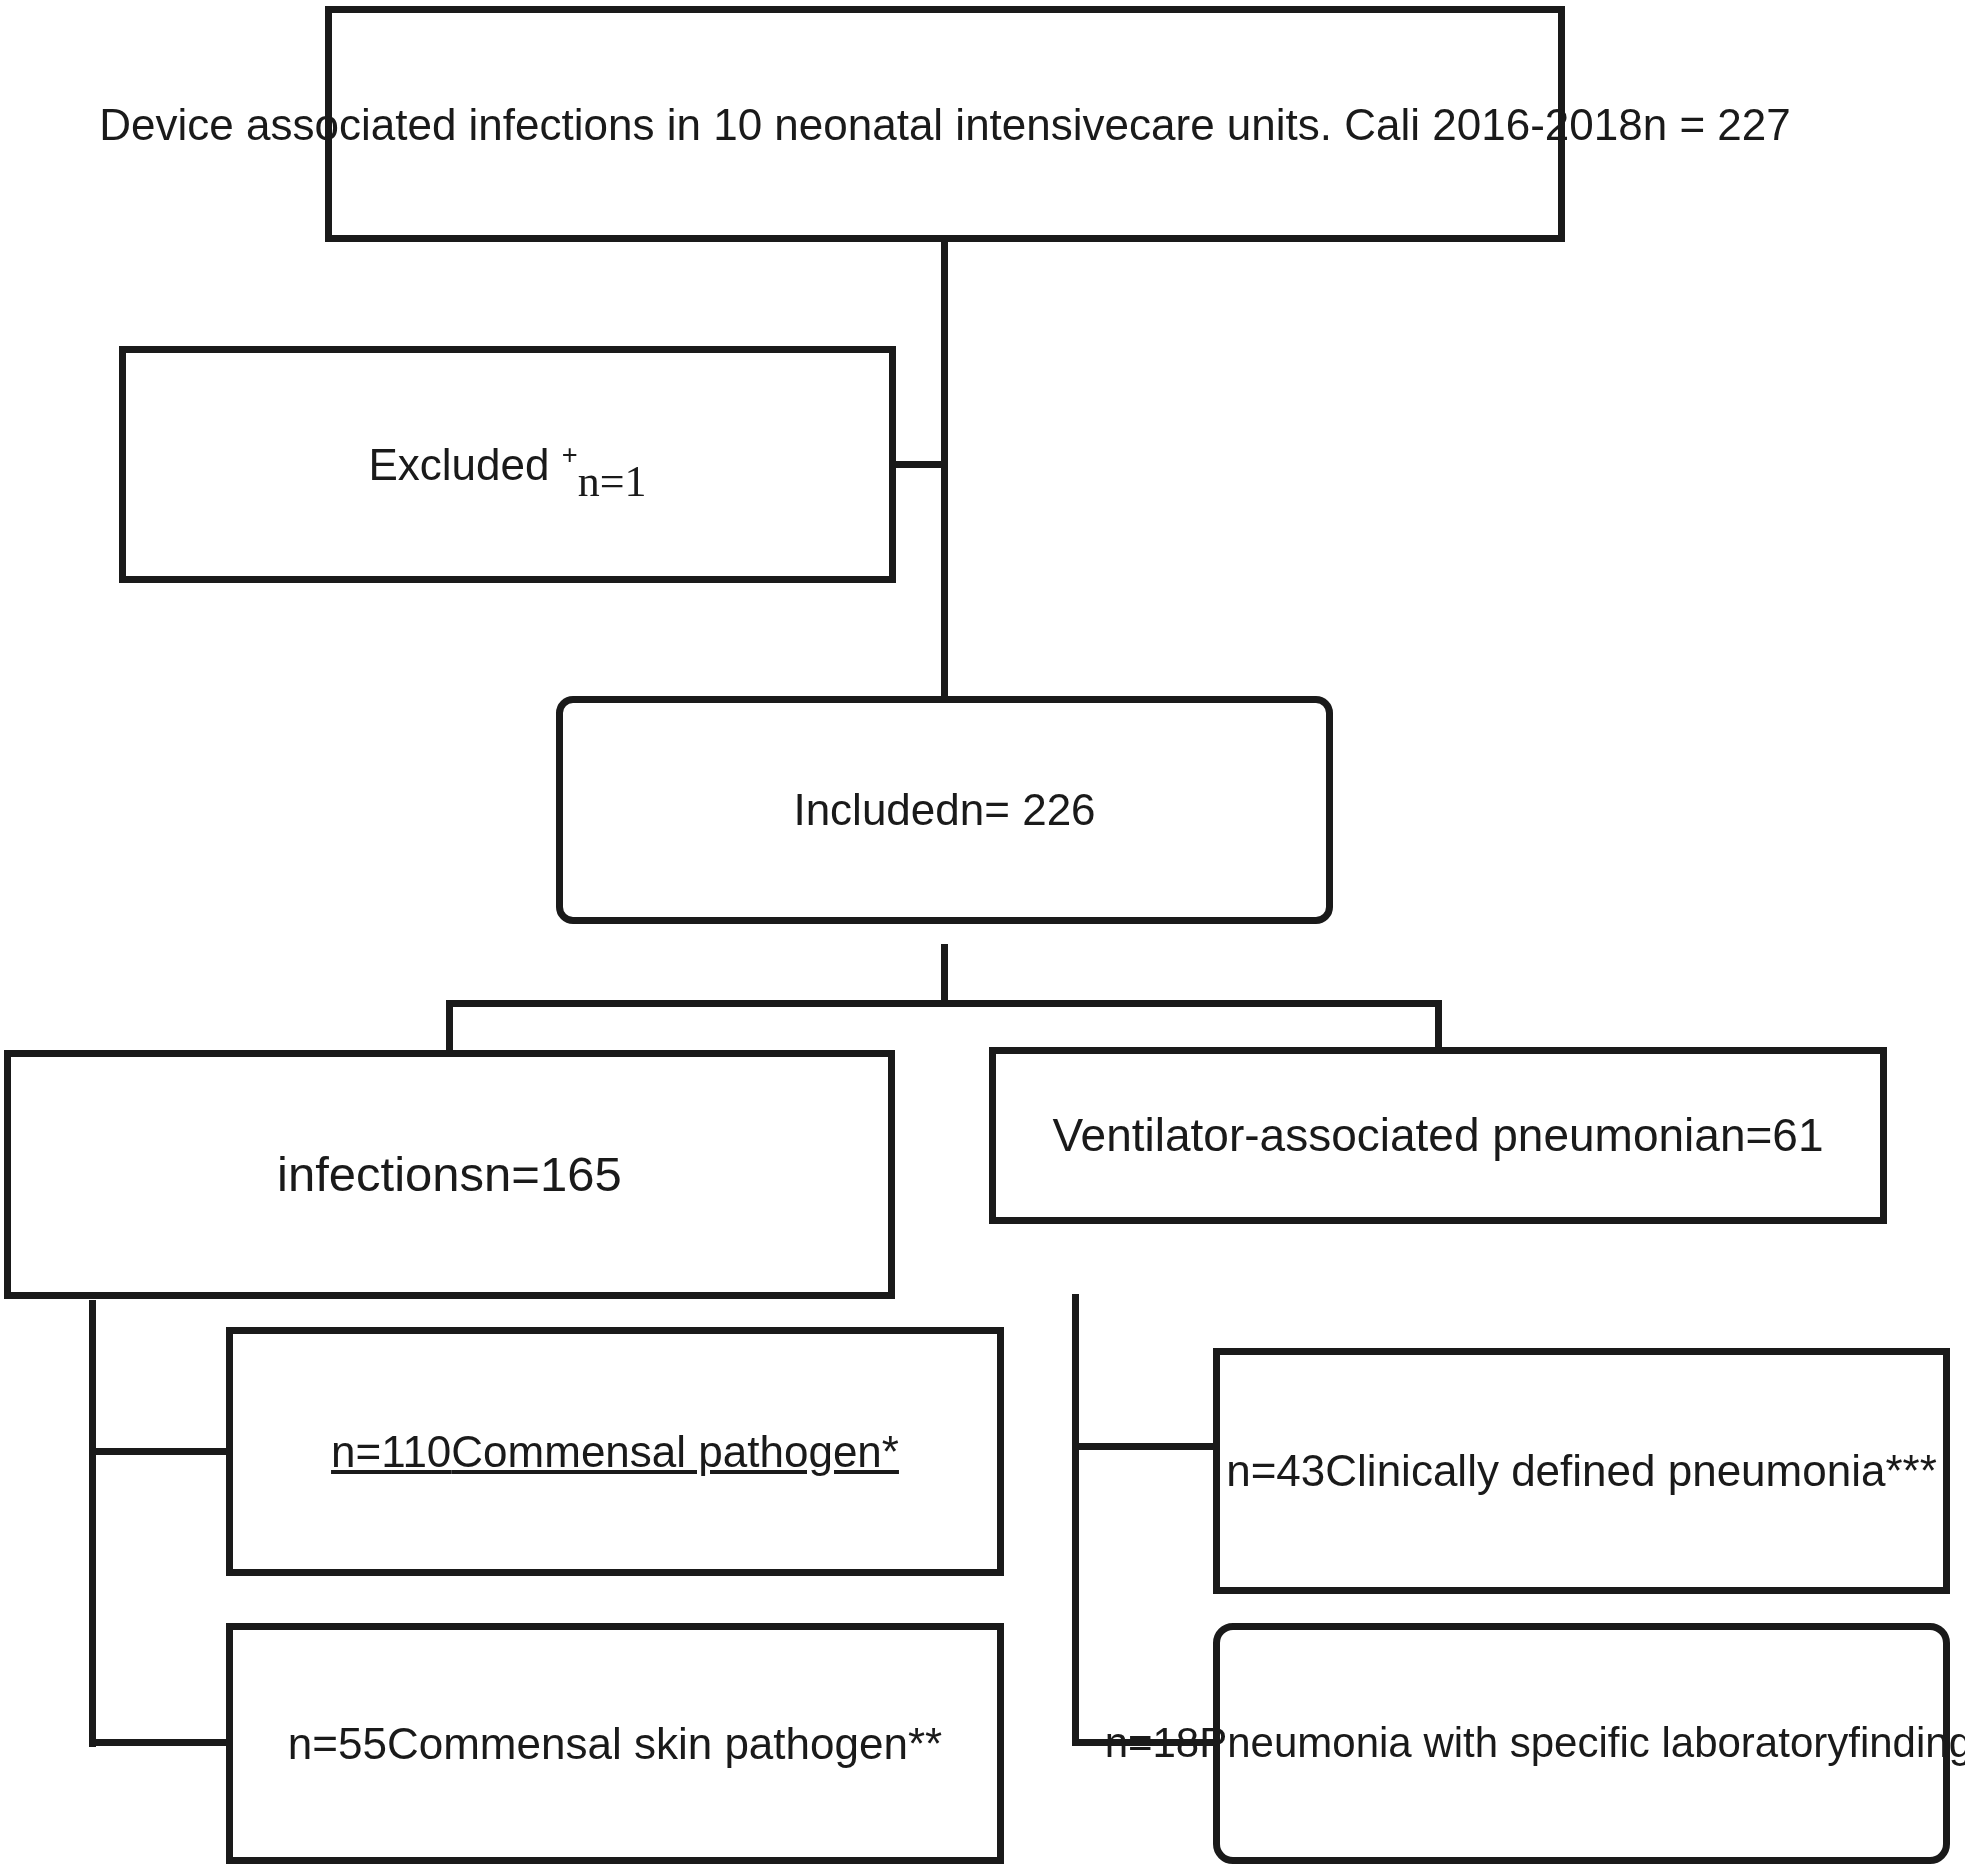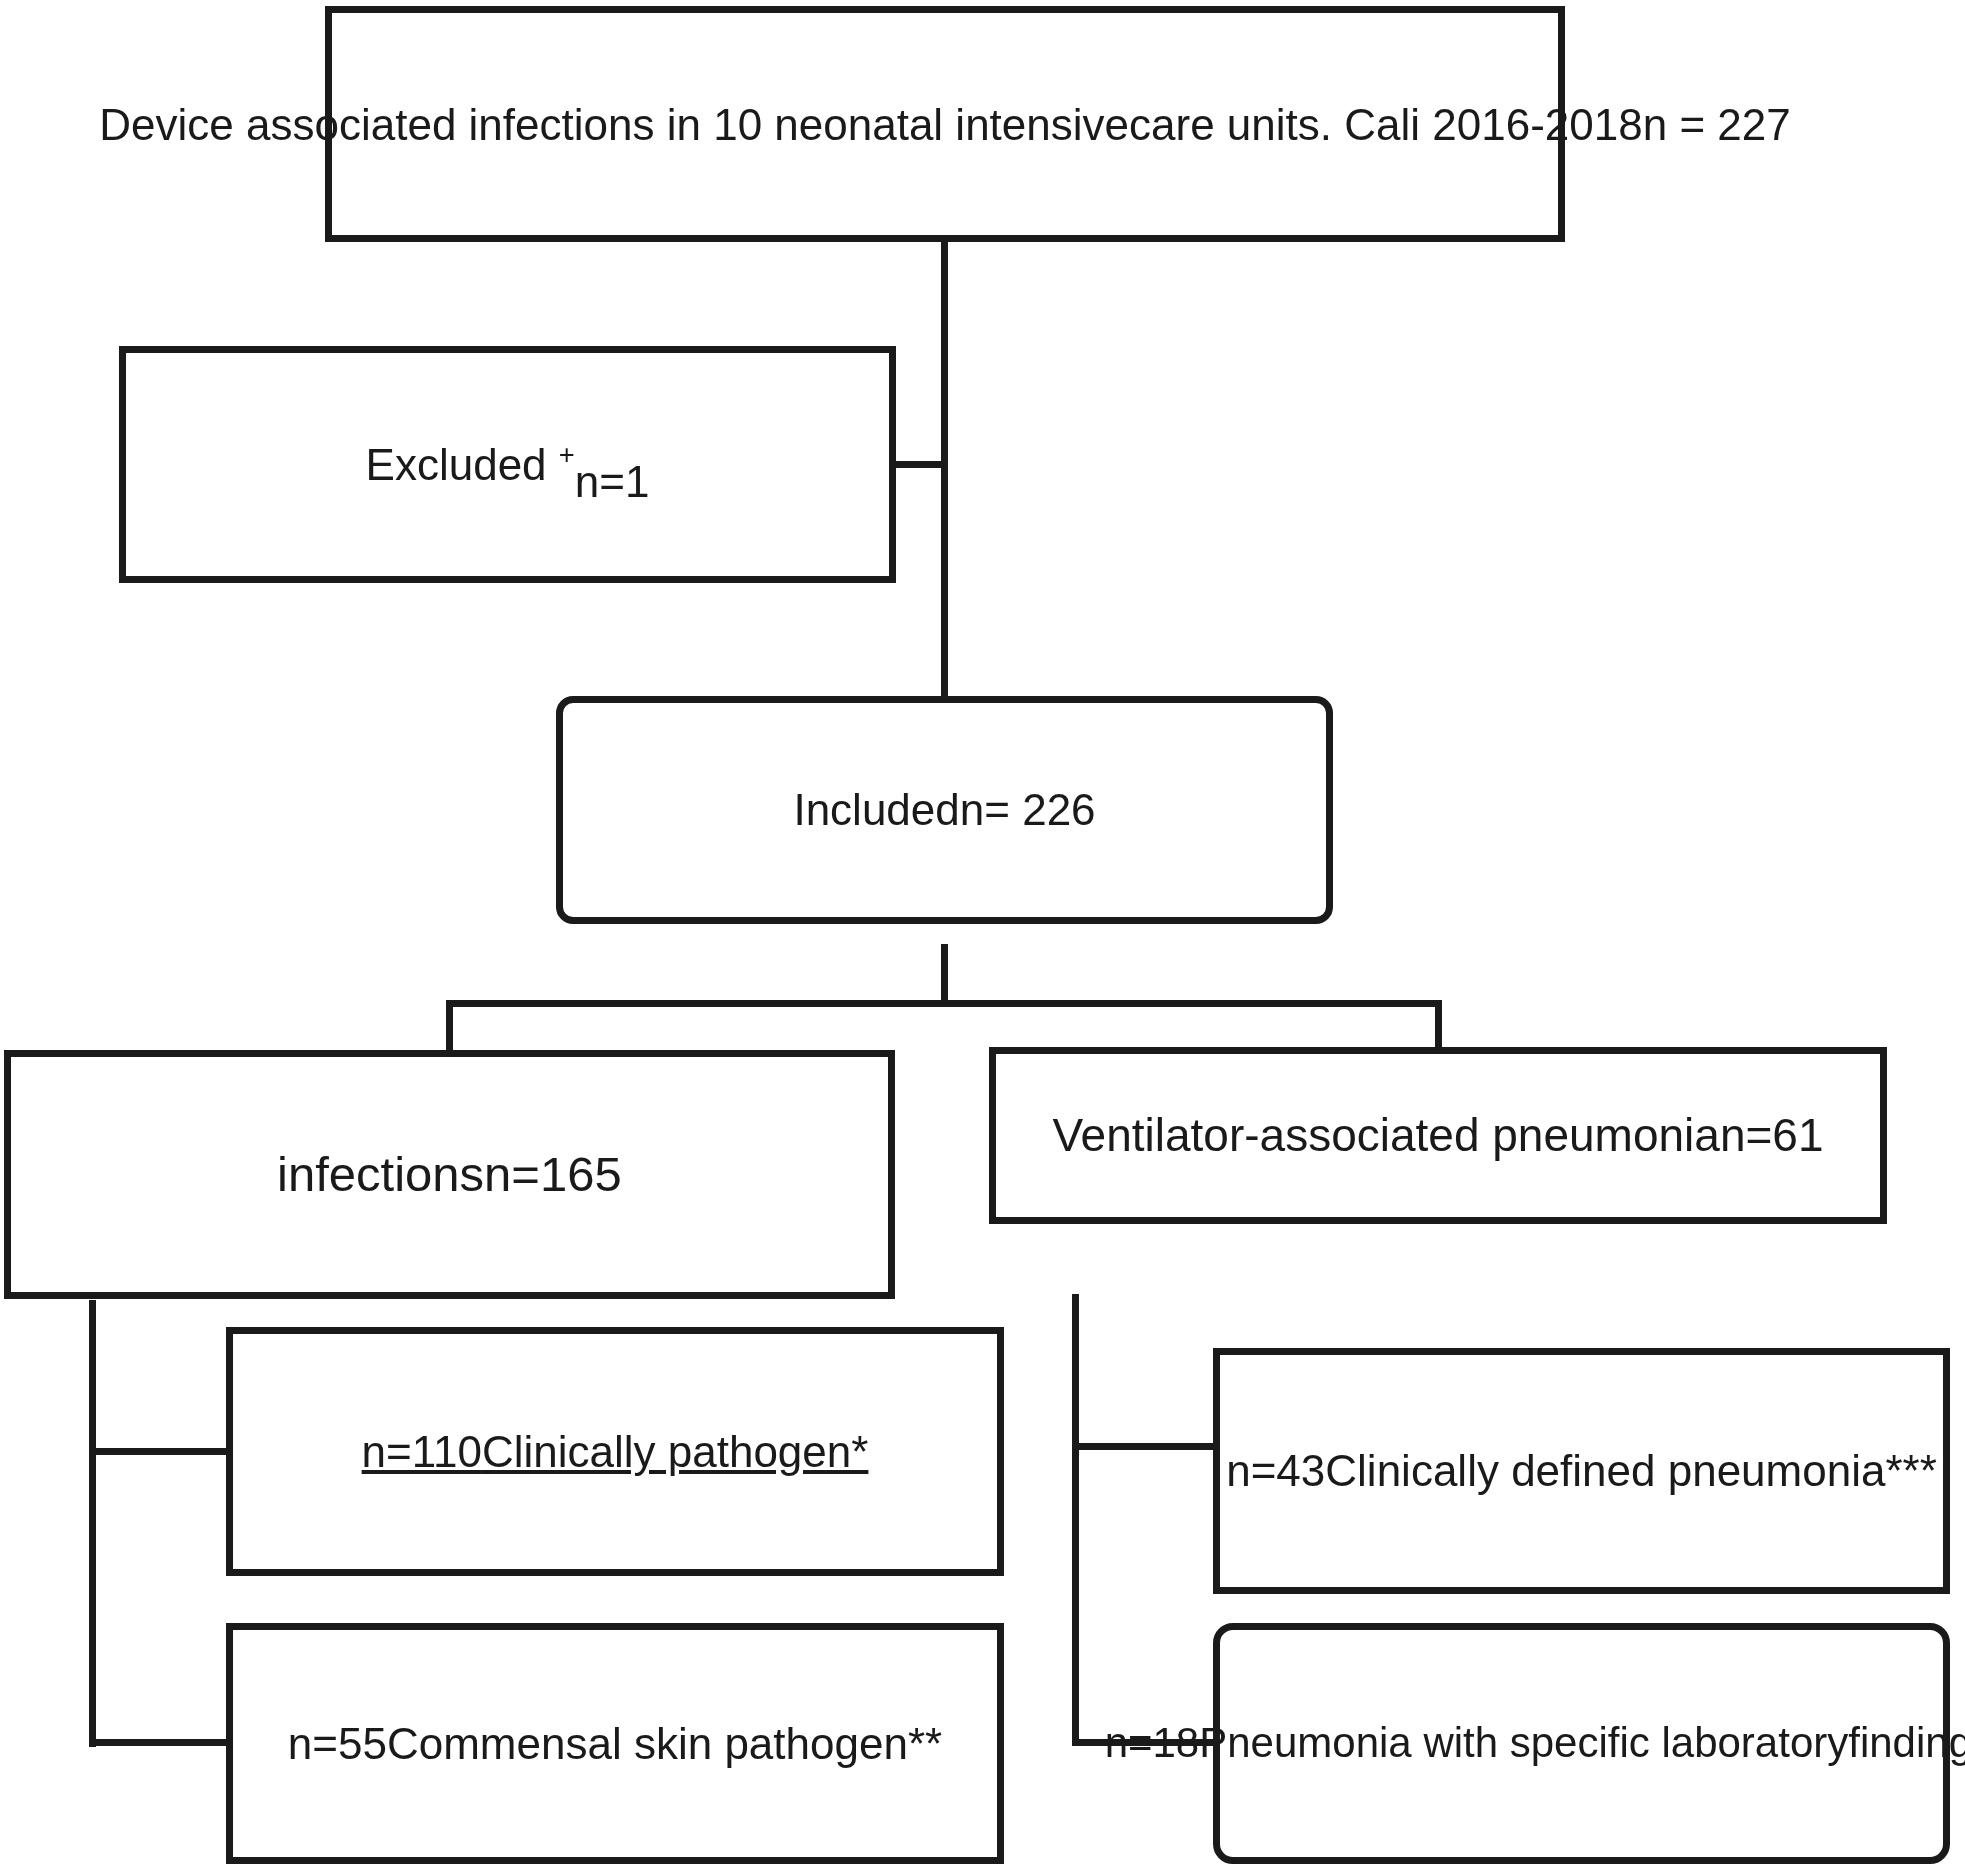--- a/index.html
+++ b/index.html
@@ -45,21 +45,21 @@
   
   #box-total     { left: 325px;  top: 6.3px;    width: 1240px; height: 236px; }
   #box-excluded  { left: 119px;  top: 346px;  width: 777px;  height: 237px; }
   #box-included  { left: 556px;  top: 696px;  width: 777px;  height: 228px; border-radius: 17px; }
   #box-clabsi    { left: 3.9px;    top: 1050px; width: 891px; height: 249px; font-size: 49px; line-height: 1.3; }
   #box-vap       { left: 989px; top: 1047px; width: 898px; height: 177px; font-size: 46px; }
   #box-n110      { left: 226px;  top: 1327px; width: 778px;  height: 249px; text-decoration: underline; }
   #box-n43       { left: 1213px; top: 1324px; width: 737px;  height: 246px; margin-top: 24px; }
   #box-n55       { left: 226px;  top: 1623px; width: 778px;  height: 241px; }
   #box-n18       { left: 1213px; top: 1623px; width: 737px;  height: 241px; font-size: 42px; border-radius: 20px; }
-  .gap-above { margin-top: 34px; }
+  .gap-above { margin-top: 34px; font-family: Liberation Serif, serif; }
   
   #c-top-included  { left: 941px; top: 242px;  width: 7px;    height: 454px; }
   #c-excluded      { left: 896px; top: 461px;  width: 52px;   height: 7px;   }
   #c-included-stem { left: 941px; top: 944px; width: 7px;    height: 63px;  }
   #c-split         { left: 446px;  top: 1000px; width: 994px; height: 7px;   }
   #c-split-left    { left: 446px;  top: 1000px; width: 7px;    height: 50px;  }
   #c-split-right   { left: 1435px; top: 1000px; width: 7px;    height: 47px;  }
   #c-left-trunk    { left: 89px;  top: 1300px; width: 7px;    height: 447px; }
   #c-left-stub1    { left: 89px;  top: 1448px; width: 138px;  height: 7px;   }
   #c-left-stub2    { left: 89px;  top: 1739px; width: 138px;  height: 7px;   }
@@ -106,21 +106,21 @@
     <div class="line">n=165</div>
   </div>
 
   <div class="box" id="box-vap">
     <div class="line">Ventilator-associated pneumonia</div>
     <div class="line">n=61</div>
   </div>
 
   <div class="box" id="box-n110">
     <div class="line">n=110</div>
-    <div class="line">Clinically pathogen*</div>
+    <div class="line">Commensal pathogen*</div>
   </div>
 
   <div class="box" id="box-n43">
     <div class="line">n=43</div>
     <div class="line">Clinically defined pneumonia***</div>
   </div>
 
   <div class="box" id="box-n55">
     <div class="line">n=55</div>
     <div class="line">Commensal skin pathogen**</div>

